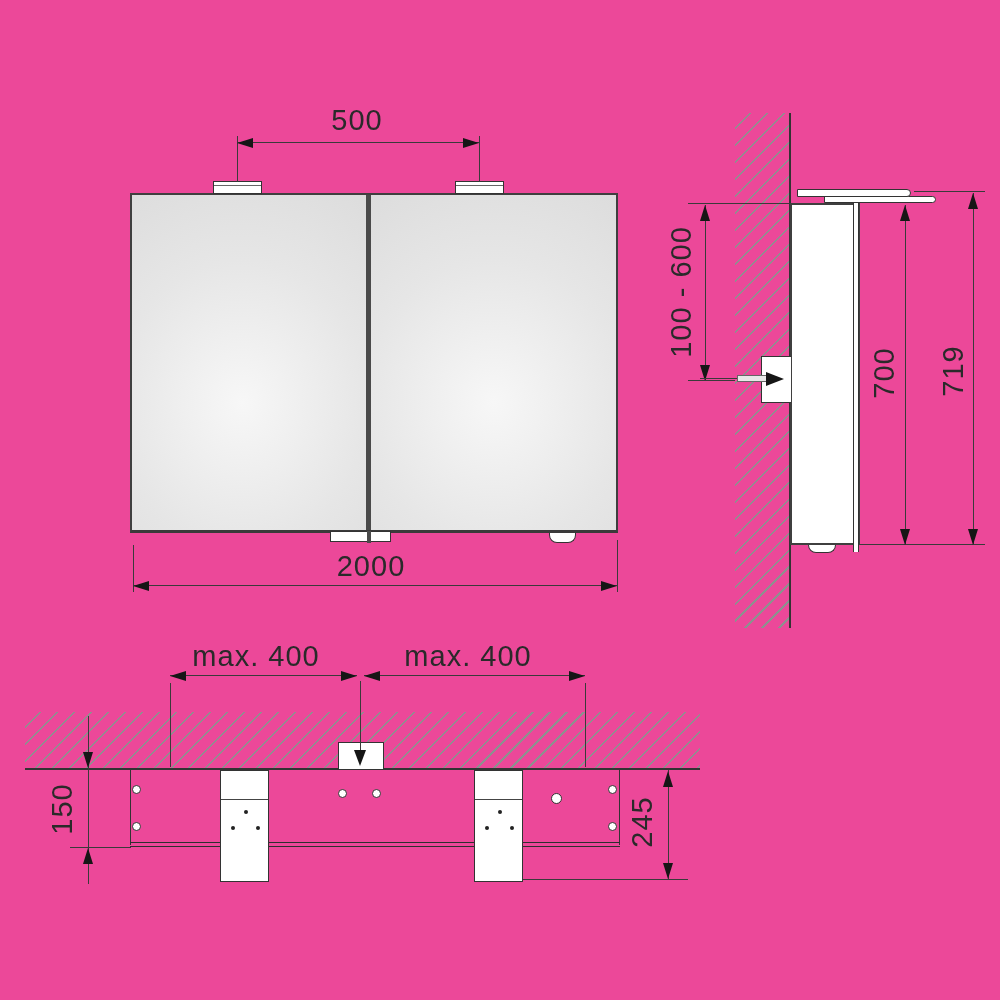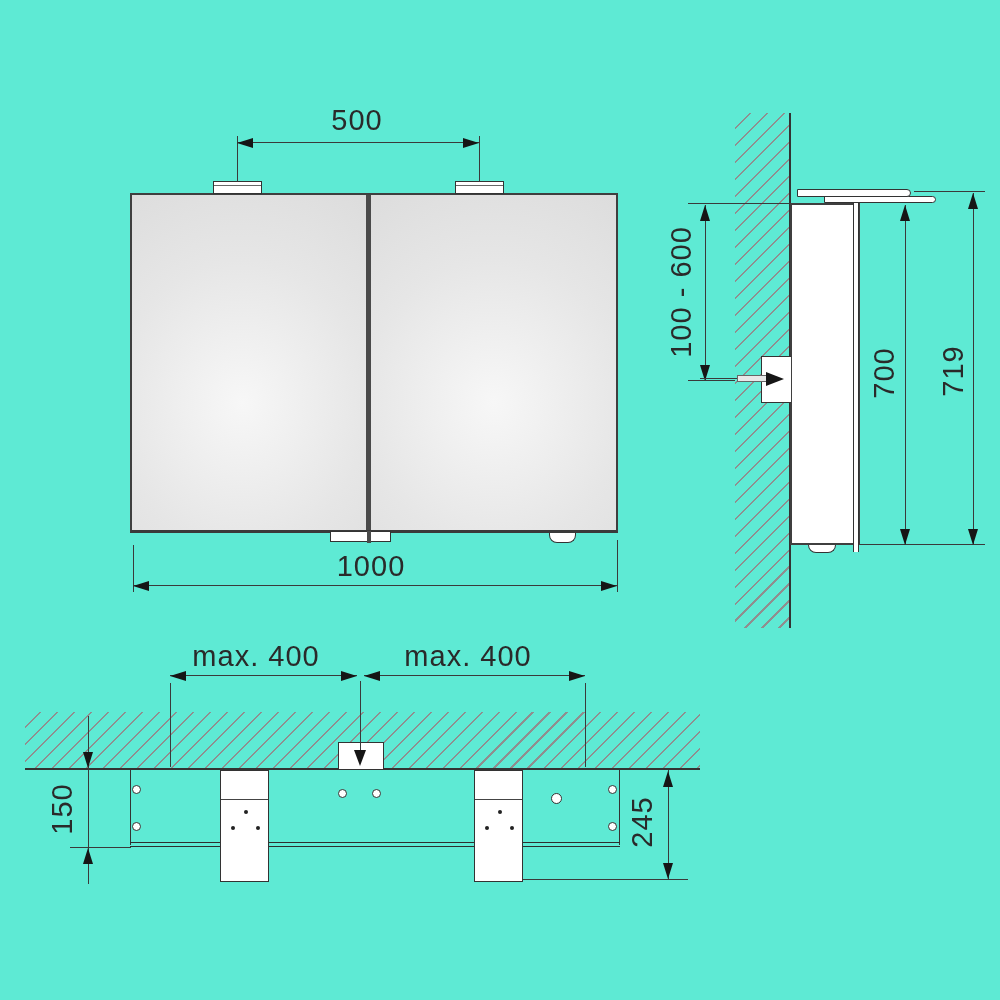--- a/index.html
+++ b/index.html
@@ -1,16 +1,16 @@
 <!DOCTYPE html>
 <html><head>
 <meta charset="utf-8">
 <style>
   html,body{margin:0;padding:0;background:#fff;}
-  #canvas{position:relative;width:1000px;height:1000px;background:#5eead4;overflow:hidden;
+  #canvas{position:relative;width:1000px;height:1000px;background:#ec4899;overflow:hidden;
           font-family:"Liberation Sans",sans-serif;color:#1f1f1f;}
   .abs{position:absolute;box-sizing:border-box;}
   
   .hl{position:absolute;border-top:1.6px solid #3a3a3a;height:0;}
   .vl{position:absolute;border-left:1.6px solid #3a3a3a;width:0;}
   
   .au,.ad,.al,.ar{position:absolute;width:0;height:0;}
   .au{border-left:5px solid transparent;border-right:5px solid transparent;border-bottom:16px solid #161616;}
   .ad{border-left:5px solid transparent;border-right:5px solid transparent;border-top:16px solid #161616;}
   .al{border-top:5px solid transparent;border-bottom:5px solid transparent;border-right:16px solid #161616;}
@@ -60,21 +60,21 @@
     <div class="hl" style="left:237px;top:142px;width:242px;"></div>
     <div class="al" style="left:237px;top:138px;"></div>
     <div class="ar" style="left:463px;top:138px;"></div>
     <div class="hlabel" style="left:357px;top:120px;">500</div>
 
     <div class="vl" style="left:133px;top:545px;height:47px;"></div>
     <div class="vl" style="left:617px;top:540px;height:52px;"></div>
     <div class="hl" style="left:133px;top:585px;width:484px;"></div>
     <div class="al" style="left:133px;top:581px;"></div>
     <div class="ar" style="left:601px;top:581px;"></div>
-    <div class="hlabel" style="left:371px;top:566px;">1000</div>
+    <div class="hlabel" style="left:371px;top:566px;">2000</div>
   </div>
 
   <div class="abs" style="left:0;top:0;width:0;height:0;">
 
     <div class="abs hatch" style="left:735px;top:113px;width:56px;height:515px;border-right:2.5px solid #333;"></div>
 
     <div class="abs" style="left:761px;top:356px;width:30px;height:47px;background:#fff;border:1.7px solid #333;border-right:none;z-index:2;"></div>
 
     <div class="hl" style="left:700px;top:378px;width:68px;z-index:3;"></div>
     <div class="abs" style="left:737px;top:375px;width:30px;height:7px;border:1.3px solid #666;background:#e8e8e8;z-index:3;"></div>

